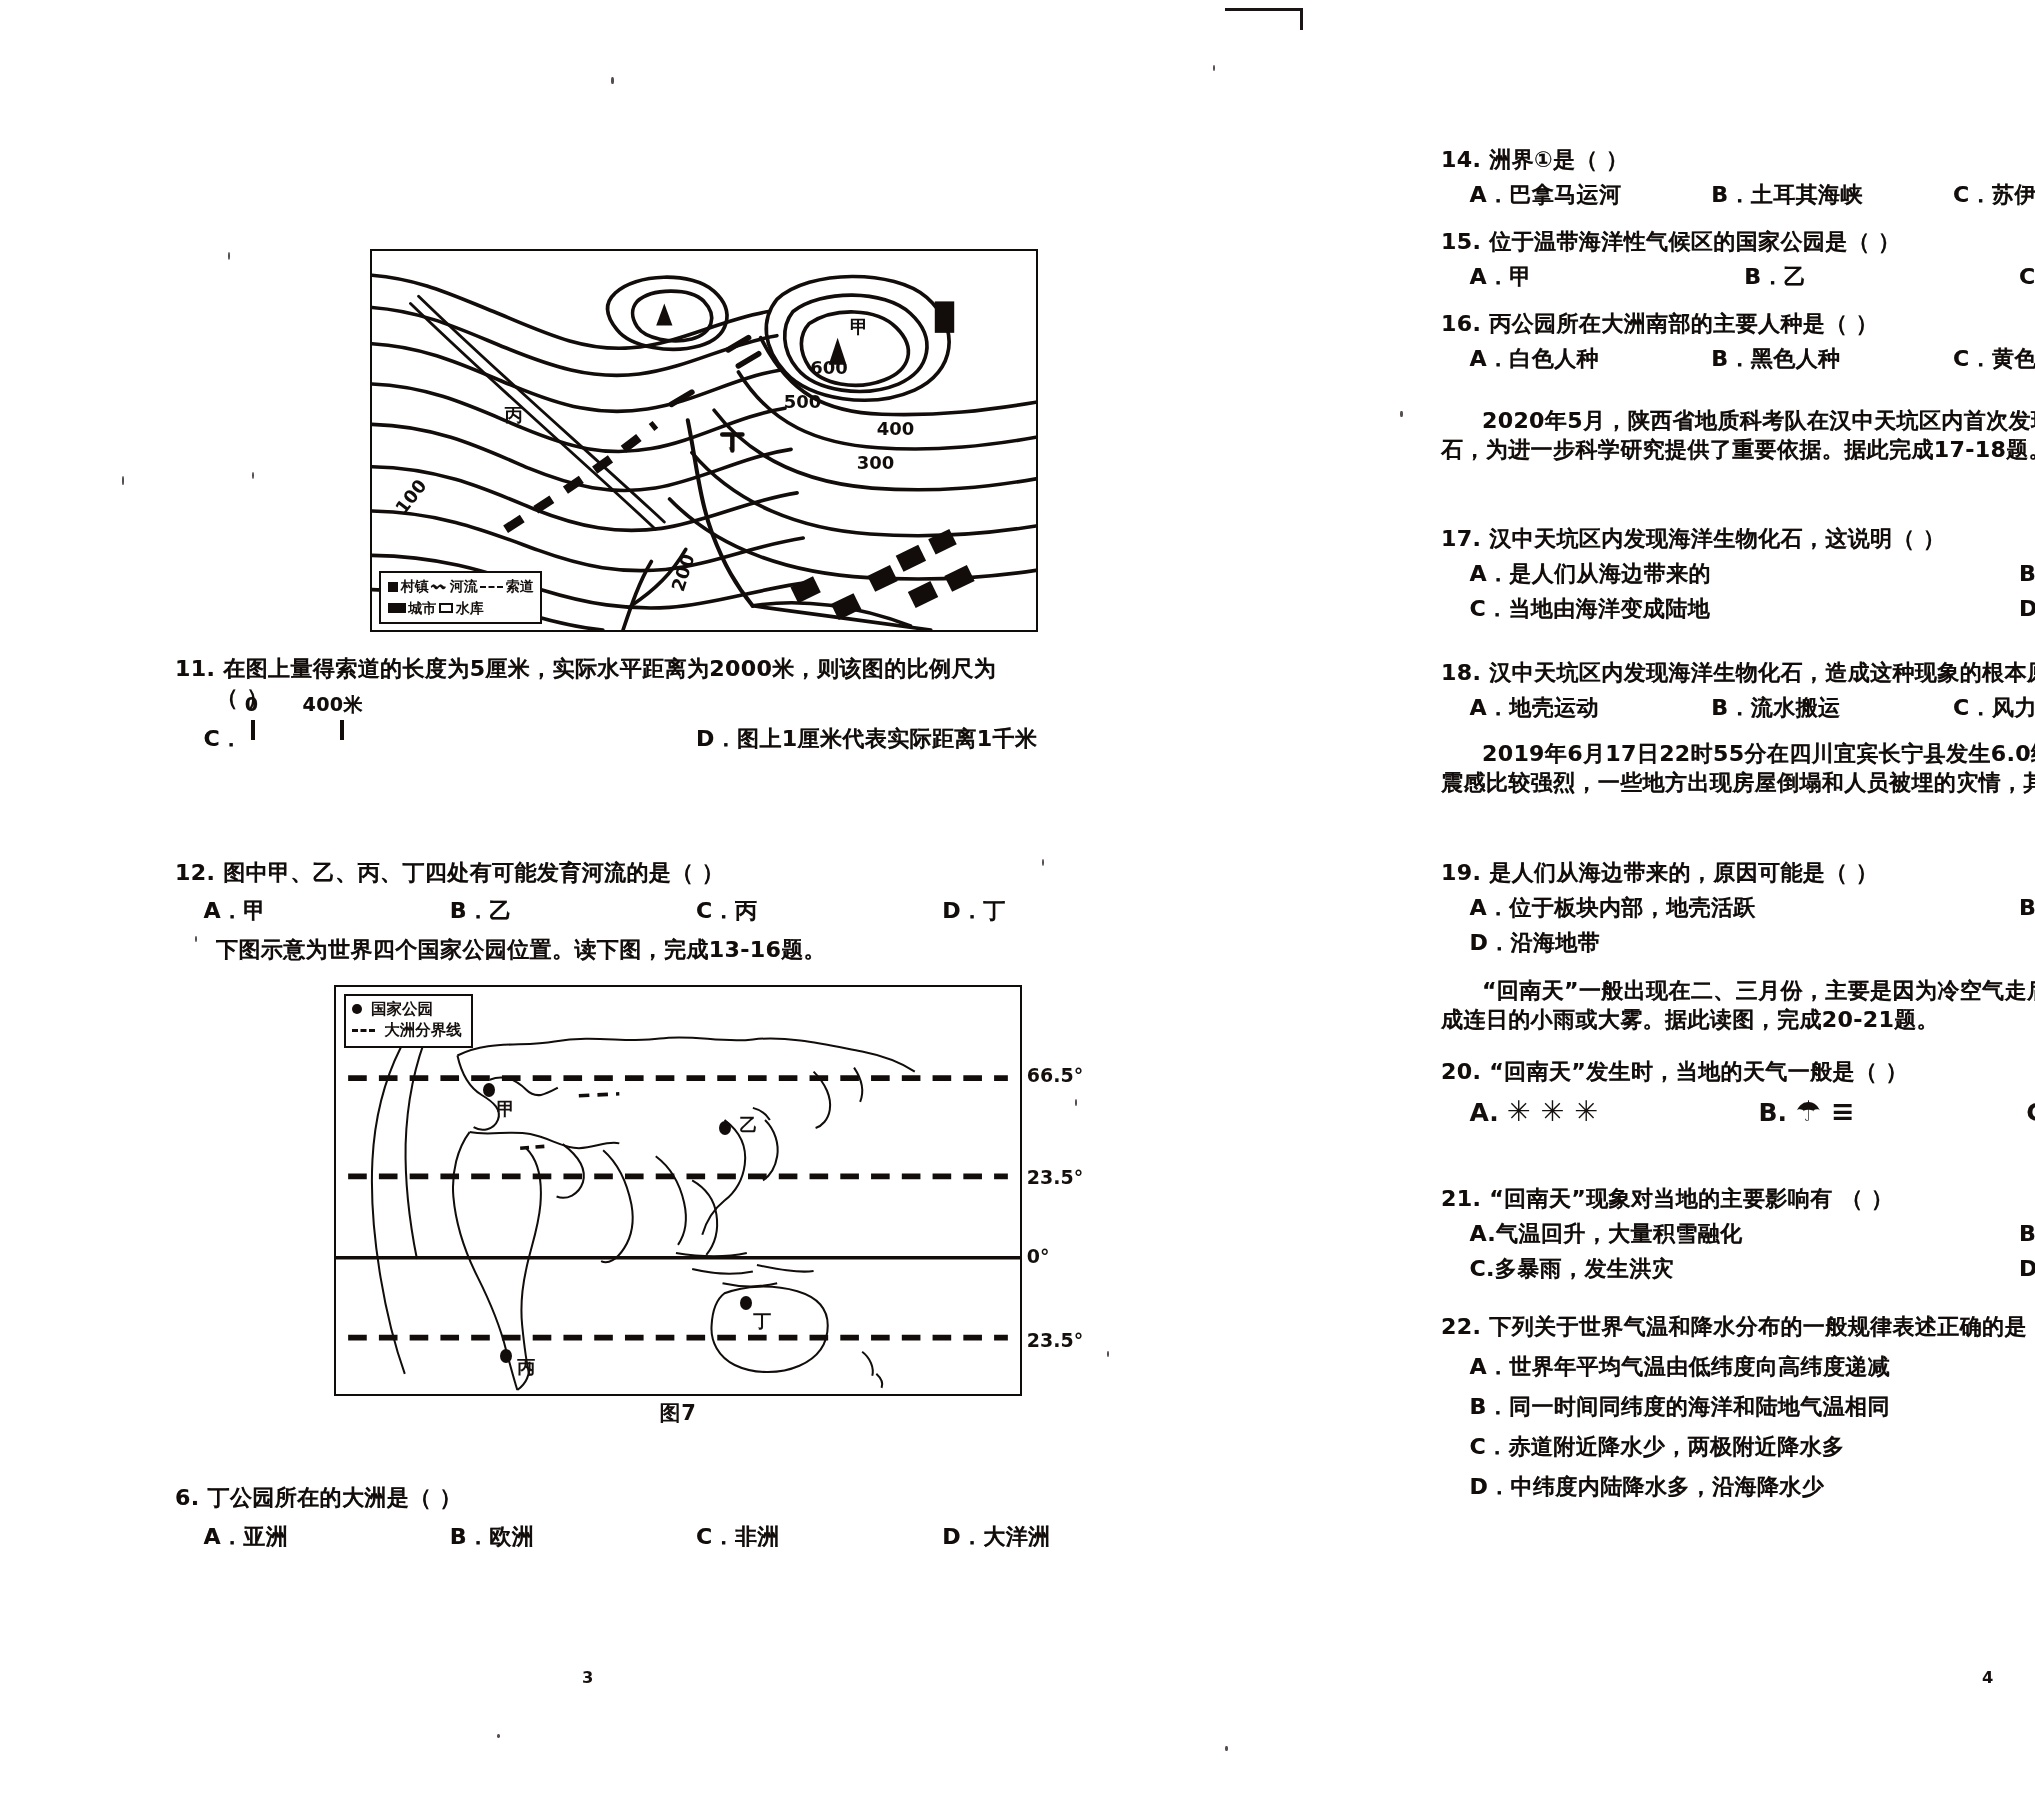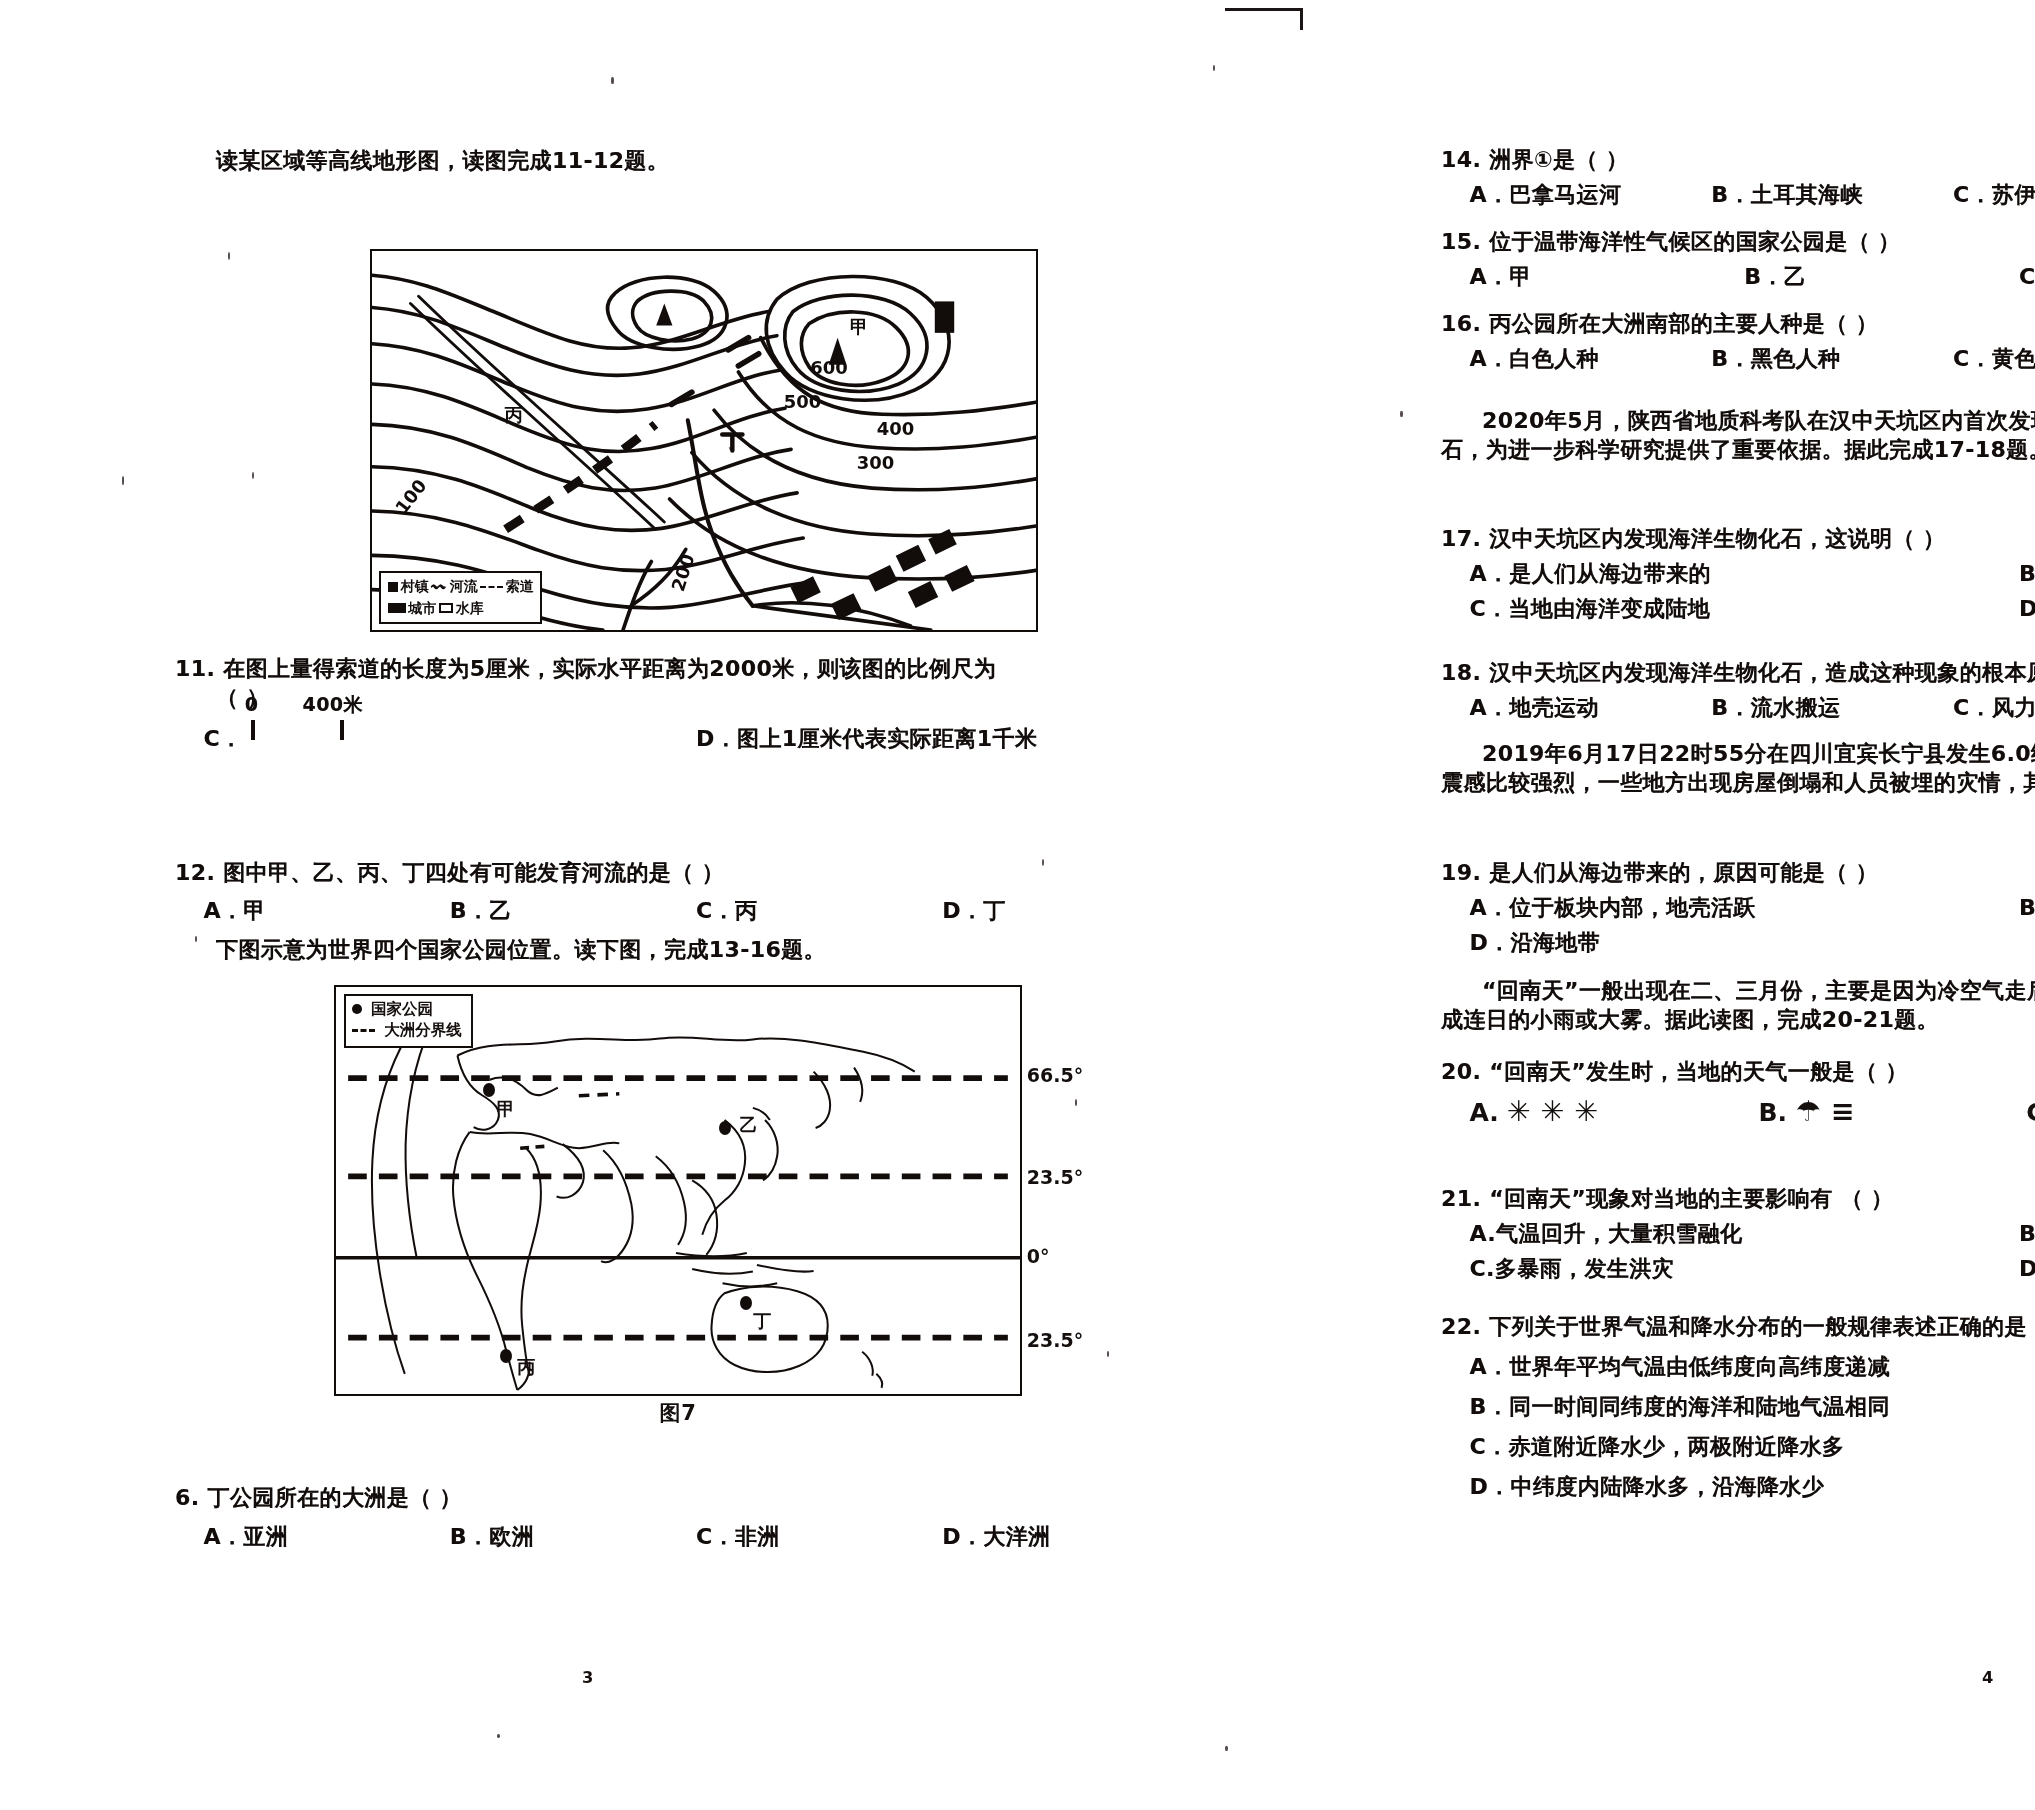--- a/index.html
+++ b/index.html
@@ -95,21 +95,20 @@
 </head>
 <body>
 
 <div class="page">
 
   <div class="crop-mark" style="left:1225px;top:8.1px;width:77px;height:2.8px;"></div>
   <div class="crop-mark" style="left:1300px;top:8.1px;width:2.8px;height:22.4px;"></div>
 
   <div class="col col-left">
 
-    <div class="blk t indent" style="top:147px;">读某区域等高线地形图，读图完成11-12题。</div>
 
     <div class="blk" style="top:204px;height:436px;">
       <div class="contour-wrap">
         <div class="figbox" style="width:100%;height:383px;">
           <svg viewBox="0 0 1640 940" preserveAspectRatio="none" style="position:absolute;inset:0;width:100%;height:100%;">
             <g fill="none" stroke="#120d0b" stroke-width="9" stroke-linecap="round">
 
               <path d="M0,60 C120,70 200,110 300,150 C420,200 520,250 640,240 C760,230 860,170 980,150"></path>
               <path d="M0,140 C130,150 220,195 330,240 C440,285 540,320 660,305 C780,290 880,230 1000,210"></path>
               <path d="M0,230 C140,238 240,290 350,335 C470,385 560,410 680,392 C800,374 890,315 1010,295"></path>

